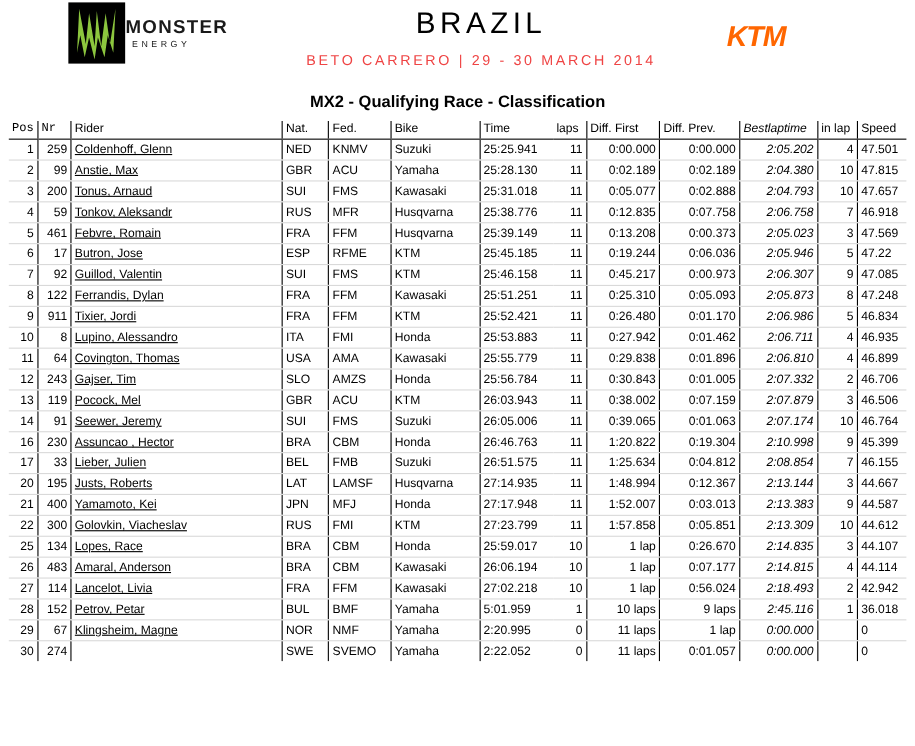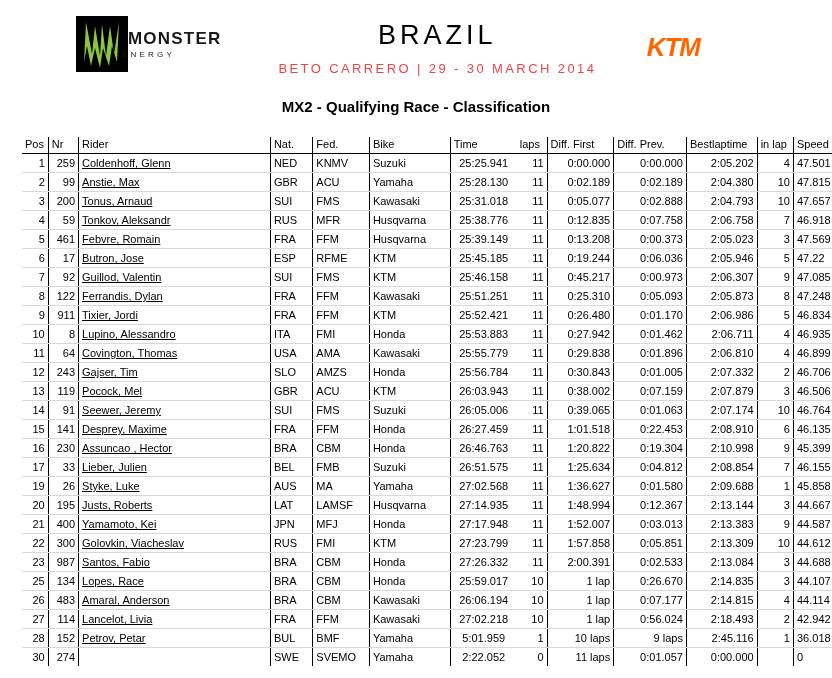--- a/index.html
+++ b/index.html
@@ -12,21 +12,21 @@
     height: 678px;
     font-family: "Liberation Sans", sans-serif;
     color: #000000;
     overflow: hidden;
   }
   .page {
     position: relative;
     width: 832px;
     height: 614px;
     box-sizing: border-box;
-    padding: 14px;
+    padding: 0;
   }
 
   
   .header {
     position: relative;
     height: 78px;
     display: flex;
     align-items: flex-start;
     justify-content: space-between;
   }
@@ -50,21 +50,21 @@
     top: 14px;
     font-family: "Liberation Sans", sans-serif;
     font-size: 17px;
     font-weight: bold;
     letter-spacing: 1.2px;
     color: #1a1a1a;
     line-height: 1;
   }
   .monster-energy {
     position: absolute;
-    left: 46px;
+    left: 58px;
     top: 34px;
     font-size: 8px;
     letter-spacing: 3.2px;
     color: #1a1a1a;
     text-align: right;
   }
   .title-block {
     flex: 1;
     text-align: center;
     padding-top: 6px;
@@ -91,21 +91,21 @@
     letter-spacing: -1px;
     color: #ff6600;
   }
 
   
   .section-title {
     text-align: center;
     font-size: 15px;
     font-weight: bold;
     margin-top: 6px;
-    margin-bottom: 22px;
+    margin-bottom: 9px;
   }
 
   
   .table-wrap {
     padding: 0 8px;
   }
   table.results {
     border-collapse: collapse;
     width: 816px;
     font-size: 11px;
@@ -129,29 +129,29 @@
   }
   table.results tr.row:last-child td {
     border-bottom: none;
   }
   .c-pos    { width: 26px;  text-align: right; }
   .c-nr     { width: 30px;  text-align: right; }
   .c-rider  { width: 190px; text-align: left; }
   .c-nat    { width: 42px;  text-align: left; }
   .c-fed    { width: 56px;  text-align: left; }
   .c-bike   { width: 80px;  text-align: left; }
-  .c-time   { width: 66px;  text-align: center; }
+  .c-time   { width: 66px;  text-align: left; }
   .c-laps   { width: 30px;  text-align: right; }
   .c-df     { width: 66px;  text-align: right; }
   .c-dp     { width: 72px;  text-align: right; }
-  .c-best   { width: 70px;  text-align: right; }
+  .c-best   { width: 70px;  text-align: right; font-style: italic; }
   .c-inlap  { width: 36px;  text-align: right; }
   .c-speed  { width: 44px;  text-align: left; }
 
-  th.c-pos, th.c-nr { text-align: left; }
+  th.c-pos, th.c-nr { text-align: left; font-family: Liberation Mono, monospace; }
   th.c-time, th.c-laps, th.c-df, th.c-dp, th.c-best, th.c-inlap { text-align: left; }
   .rider-link {
     text-decoration: underline;
     color: #000;
     cursor: pointer;
   }
   .header-row th {
     border-bottom: 1px solid #000;
   }
   
@@ -425,35 +425,20 @@
             <td class="c-bike sep">Suzuki</td>
             <td class="c-time sep">26:05.006</td>
             <td class="c-laps">11</td>
             <td class="c-df sep">0:39.065</td>
             <td class="c-dp sep">0:01.063</td>
             <td class="c-best sep">2:07.174</td>
             <td class="c-inlap sep">10</td>
             <td class="c-speed sep">46.764</td>
           </tr>
           <tr class="row">
-            <td class="c-pos">15</td>
-            <td class="c-nr sep">141</td>
-            <td class="c-rider sep"><span class="rider-link">Desprey, Maxime</span></td>
-            <td class="c-nat sep">FRA</td>
-            <td class="c-fed sep">FFM</td>
-            <td class="c-bike sep">Honda</td>
-            <td class="c-time sep">26:27.459</td>
-            <td class="c-laps">11</td>
-            <td class="c-df sep">1:01.518</td>
-            <td class="c-dp sep">0:22.453</td>
-            <td class="c-best sep">2:08.910</td>
-            <td class="c-inlap sep">6</td>
-            <td class="c-speed sep">46.135</td>
-          </tr>
-          <tr class="row">
             <td class="c-pos">16</td>
             <td class="c-nr sep">230</td>
             <td class="c-rider sep"><span class="rider-link">Assuncao , Hector</span></td>
             <td class="c-nat sep">BRA</td>
             <td class="c-fed sep">CBM</td>
             <td class="c-bike sep">Honda</td>
             <td class="c-time sep">26:46.763</td>
             <td class="c-laps">11</td>
             <td class="c-df sep">1:20.822</td>
             <td class="c-dp sep">0:19.304</td>
@@ -470,35 +455,20 @@
             <td class="c-bike sep">Suzuki</td>
             <td class="c-time sep">26:51.575</td>
             <td class="c-laps">11</td>
             <td class="c-df sep">1:25.634</td>
             <td class="c-dp sep">0:04.812</td>
             <td class="c-best sep">2:08.854</td>
             <td class="c-inlap sep">7</td>
             <td class="c-speed sep">46.155</td>
           </tr>
           <tr class="row">
-            <td class="c-pos">19</td>
-            <td class="c-nr sep">26</td>
-            <td class="c-rider sep"><span class="rider-link">Styke, Luke</span></td>
-            <td class="c-nat sep">AUS</td>
-            <td class="c-fed sep">MA</td>
-            <td class="c-bike sep">Yamaha</td>
-            <td class="c-time sep">27:02.568</td>
-            <td class="c-laps">11</td>
-            <td class="c-df sep">1:36.627</td>
-            <td class="c-dp sep">0:01.580</td>
-            <td class="c-best sep">2:09.688</td>
-            <td class="c-inlap sep">1</td>
-            <td class="c-speed sep">45.858</td>
-          </tr>
-          <tr class="row">
             <td class="c-pos">20</td>
             <td class="c-nr sep">195</td>
             <td class="c-rider sep"><span class="rider-link">Justs, Roberts</span></td>
             <td class="c-nat sep">LAT</td>
             <td class="c-fed sep">LAMSF</td>
             <td class="c-bike sep">Husqvarna</td>
             <td class="c-time sep">27:14.935</td>
             <td class="c-laps">11</td>
             <td class="c-df sep">1:48.994</td>
             <td class="c-dp sep">0:12.367</td>
@@ -528,35 +498,20 @@
             <td class="c-nat sep">RUS</td>
             <td class="c-fed sep">FMI</td>
             <td class="c-bike sep">KTM</td>
             <td class="c-time sep">27:23.799</td>
             <td class="c-laps">11</td>
             <td class="c-df sep">1:57.858</td>
             <td class="c-dp sep">0:05.851</td>
             <td class="c-best sep">2:13.309</td>
             <td class="c-inlap sep">10</td>
             <td class="c-speed sep">44.612</td>
-          </tr>
-          <tr class="row">
-            <td class="c-pos">23</td>
-            <td class="c-nr sep">987</td>
-            <td class="c-rider sep"><span class="rider-link">Santos, Fabio</span></td>
-            <td class="c-nat sep">BRA</td>
-            <td class="c-fed sep">CBM</td>
-            <td class="c-bike sep">Honda</td>
-            <td class="c-time sep">27:26.332</td>
-            <td class="c-laps">11</td>
-            <td class="c-df sep">2:00.391</td>
-            <td class="c-dp sep">0:02.533</td>
-            <td class="c-best sep">2:13.084</td>
-            <td class="c-inlap sep">3</td>
-            <td class="c-speed sep">44.688</td>
           </tr>
           <tr class="row">
             <td class="c-pos">25</td>
             <td class="c-nr sep">134</td>
             <td class="c-rider sep"><span class="rider-link">Lopes, Race</span></td>
             <td class="c-nat sep">BRA</td>
             <td class="c-fed sep">CBM</td>
             <td class="c-bike sep">Honda</td>
             <td class="c-time sep">25:59.017</td>
             <td class="c-laps">10</td>
@@ -605,20 +560,35 @@
             <td class="c-bike sep">Yamaha</td>
             <td class="c-time sep">5:01.959</td>
             <td class="c-laps">1</td>
             <td class="c-df sep">10 laps</td>
             <td class="c-dp sep">9 laps</td>
             <td class="c-best sep">2:45.116</td>
             <td class="c-inlap sep">1</td>
             <td class="c-speed sep">36.018</td>
           </tr>
           <tr class="row">
+            <td class="c-pos">29</td>
+            <td class="c-nr sep">67</td>
+            <td class="c-rider sep"><span class="rider-link">Klingsheim, Magne</span></td>
+            <td class="c-nat sep">NOR</td>
+            <td class="c-fed sep">NMF</td>
+            <td class="c-bike sep">Yamaha</td>
+            <td class="c-time sep">2:20.995</td>
+            <td class="c-laps">0</td>
+            <td class="c-df sep">11 laps</td>
+            <td class="c-dp sep">1 lap</td>
+            <td class="c-best sep">0:00.000</td>
+            <td class="c-inlap sep"></td>
+            <td class="c-speed sep">0</td>
+          </tr>
+          <tr class="row">
             <td class="c-pos">30</td>
             <td class="c-nr sep">274</td>
             <td class="c-rider sep"></td>
             <td class="c-nat sep">SWE</td>
             <td class="c-fed sep">SVEMO</td>
             <td class="c-bike sep">Yamaha</td>
             <td class="c-time sep">2:22.052</td>
             <td class="c-laps">0</td>
             <td class="c-df sep">11 laps</td>
             <td class="c-dp sep">0:01.057</td>

